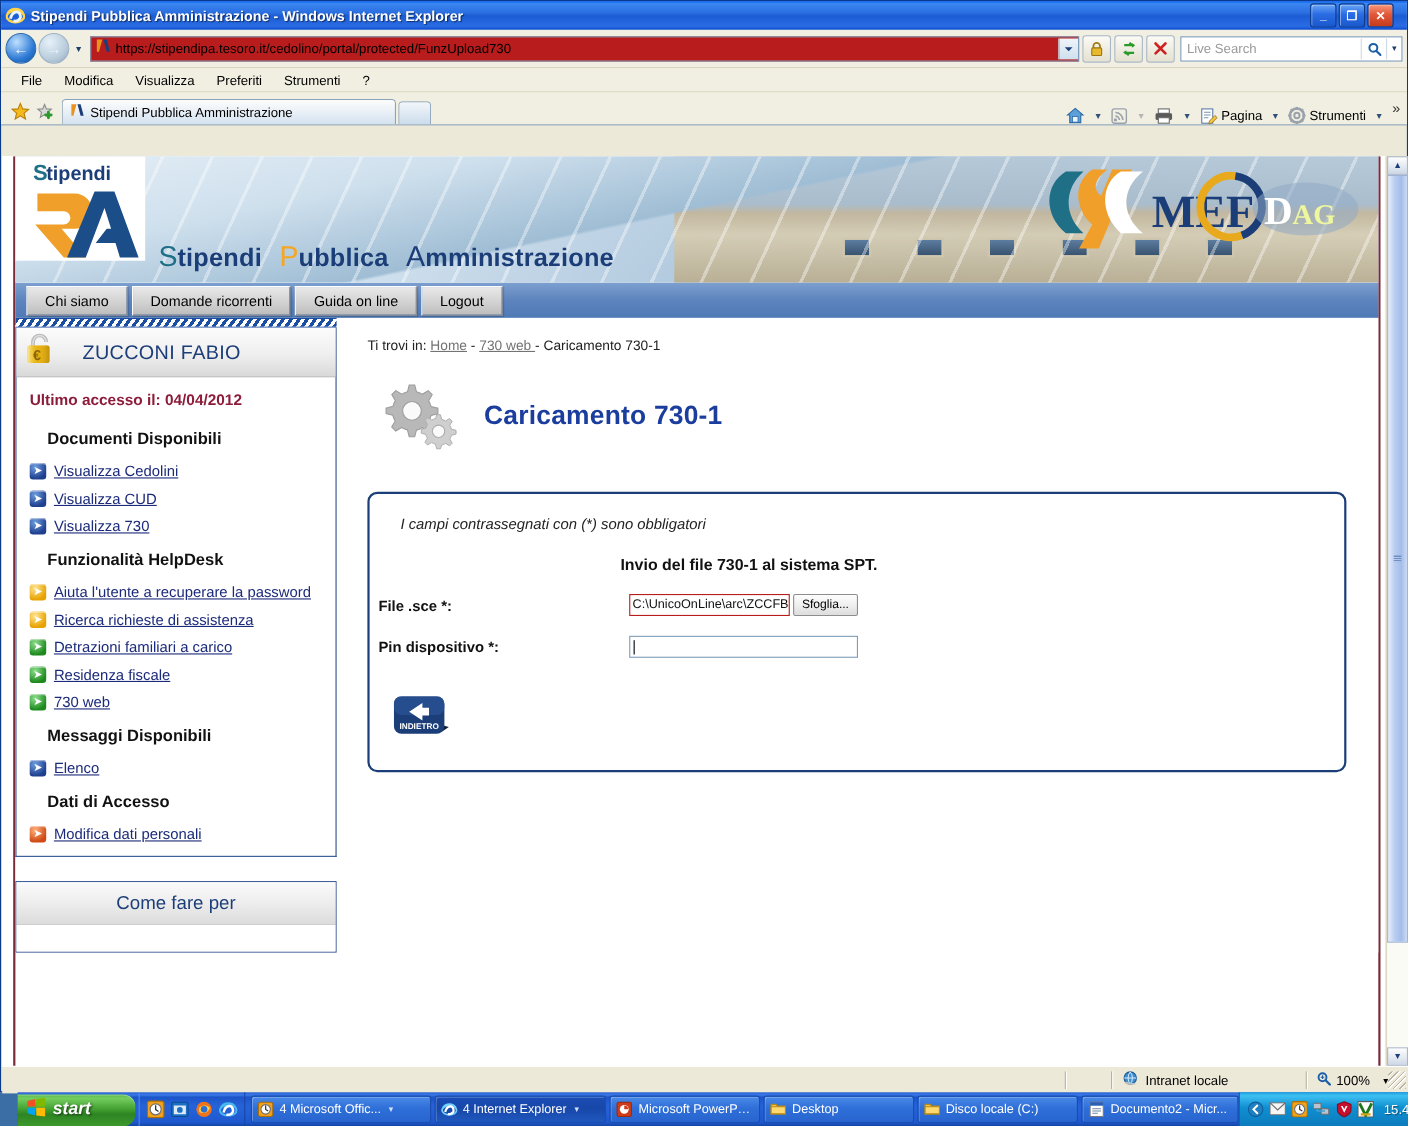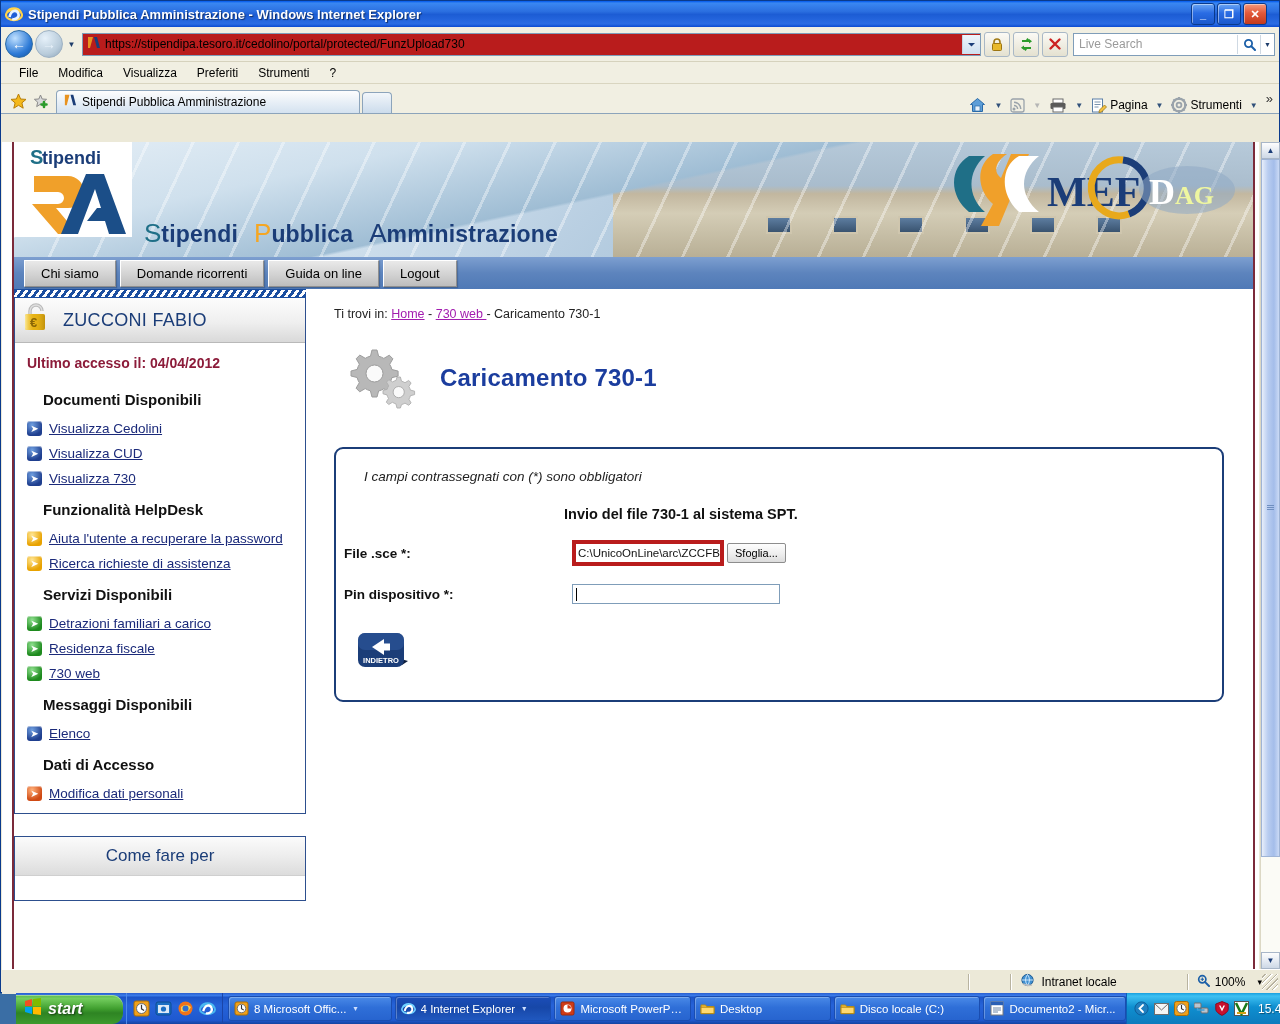--- a/index.html
+++ b/index.html
@@ -108,52 +108,52 @@
     font-size:13px;color:#000;box-shadow:1px 1px 1px rgba(0,0,0,.18);}
   
   #sitebody{display:flex;align-items:flex-start;background:#fff;}
   #sidebar{width:292px;flex:0 0 auto;}
   .stripe{height:7px;background:repeating-linear-gradient(125deg,#1b4ea0 0 3px,#fff 3px 6px);
     border-top:1px solid #1b4ea0;border-bottom:1px solid #1b4ea0;}
   #sidebox{border:1px solid #2d4f8e;border-top:none;margin:0;background:#fff;}
   #userbar{height:44px;display:flex;align-items:center;padding-left:6px;
     background:linear-gradient(to bottom,#fcfcfc,#efefef 55%,#d9d9d9);
     border-bottom:1px solid #b9b9b9;}
-  #userbar .uname{font-size:18px;color:#1b3d78;margin-left:12px;letter-spacing:.3px;}
+  #userbar .uname{font-size:18px;color:#1b3d78;margin-left:24px;letter-spacing:.3px;}
   #lastlogin{font-size:14px;font-weight:bold;color:#8c1c3a;padding:12px 0 10px 12px;}
   .sgroup{font-size:15px;font-weight:bold;color:#111;padding:10px 0 8px 28px;}
   .slink{display:flex;align-items:center;padding:5px 0 5px 12px;}
   .slink .arr{width:15px;height:15px;border-radius:3px;flex:0 0 auto;margin-right:7px;
     display:flex;align-items:center;justify-content:center;color:#fff;font-size:10px;line-height:1;
     box-shadow:inset 0 1px 0 rgba(255,255,255,.5);}
   .arr.blue{background:radial-gradient(circle at 34% 26%,#6f9fe0,#1f3f8f 70%);}
   .arr.yellow{background:radial-gradient(circle at 34% 26%,#ffe694,#e8a200 70%);}
   .arr.green{background:radial-gradient(circle at 34% 26%,#8fe08f,#1e8a1e 70%);}
   .arr.orange{background:radial-gradient(circle at 34% 26%,#ffb07a,#cf4a14 70%);}
   .slink .lbl{font-size:13.5px;color:#1b2a7a;text-decoration:underline;}
   #comefare{margin-top:22px;border:1px solid #2d4f8e;background:#fff;}
   #comefare .cf-head{height:38px;display:flex;align-items:center;justify-content:center;
     background:linear-gradient(to bottom,#fbfbfb,#ededed 50%,#dcdcdc);
     border-bottom:1px solid #cfcfcf;font-size:17px;color:#1b3d78;}
   #comefare .cf-body{height:24px;background:#fff;}
   
   #main{flex:1 1 auto;padding:18px 0 0 28px;}
   #crumb{font-size:12.5px;color:#222;margin-bottom:26px;}
-  #crumb a{color:#a21caf;}
+  #crumb a{color:#737373;}
   #pagehead{display:flex;align-items:center;margin-bottom:38px;}
   #pagehead .gears{width:72px;height:62px;flex:0 0 auto;margin-left:12px;}
   #pagehead .ptitle{font-size:24px;font-weight:bold;color:#1b3d9e;margin-left:22px;letter-spacing:.2px;}
   #panel{width:890px;min-height:255px;border:2px solid #1b3d78;border-radius:9px;
     background:#fff;padding:16px 0 16px 0;box-sizing:border-box;position:relative;}
   #panel .req{font-size:13.5px;font-style:italic;color:#222;padding:4px 0 0 28px;}
   #panel .subtitle{font-size:14.5px;font-weight:bold;color:#111;
     margin:22px 0 0 0;padding-left:228px;}
   .frow{display:flex;align-items:center;margin-top:18px;padding-left:8px;}
   .frow .flabel{width:228px;flex:0 0 auto;font-size:13.5px;font-weight:bold;color:#111;padding-left:0;}
-  .fileinput{width:140px;height:18px;border:4px solid #b91c1c;background:#fff;
+  .fileinput{width:140px;height:18px;border:1px solid #b91c1c;background:#fff;
     font-size:11.5px;color:#111;display:flex;align-items:center;padding:0 2px;overflow:hidden;white-space:nowrap;}
   .sfogliabtn{height:18px;margin-left:3px;padding:0 7px;border:1px solid #8d8d8d;border-radius:2px;
     background:linear-gradient(to bottom,#fdfdfd,#eeeeee 55%,#dcdcdc);font-size:11px;color:#000;
     display:flex;align-items:center;}
   .pininput{width:200px;height:18px;border:1px solid #7f9db9;background:#fff;
     display:flex;align-items:center;padding:0 3px;}
   .caret{width:1px;height:13px;background:#000;}
   .carica-wrap{display:flex;margin-top:20px;padding-left:236px;}
   .caricabtn{height:20px;padding:0 10px;border:1px solid #8d8d8d;border-radius:2px;
     background:linear-gradient(to bottom,#fdfdfd,#efefef 55%,#dddddd);font-size:12.5px;color:#000;
@@ -456,21 +456,20 @@
               <div class="sgroup">Funzionalità HelpDesk</div>
               <div class="slink">
                 <span class="arr yellow">➤</span>
                 <span class="lbl">Aiuta l'utente a recuperare la password</span>
               </div>
               <div class="slink">
                 <span class="arr yellow">➤</span>
                 <span class="lbl">Ricerca richieste di assistenza</span>
               </div>
 
-              <div class="sgroup">Servizi Disponibili</div>
               <div class="slink">
                 <span class="arr green">➤</span>
                 <span class="lbl">Detrazioni familiari a carico</span>
               </div>
               <div class="slink">
                 <span class="arr green">➤</span>
                 <span class="lbl">Residenza fiscale</span>
               </div>
               <div class="slink">
                 <span class="arr green">➤</span>
@@ -647,21 +646,21 @@
 
   <div id="tasklist">
     <div class="tbtask" style="width:180px">
       <span class="tico">
         <svg width="15" height="15" viewBox="0 0 15 15">
           <rect x="1" y="1" width="13" height="13" rx="2" fill="#f0a01a" stroke="#a86e08"></rect>
           <circle cx="7.5" cy="7.5" r="4.3" fill="#fff" stroke="#6e6e6e"></circle>
           <path d="M7.5 4 v3.6 l2.3 1.5" stroke="#333" stroke-width="1.1" fill="none"></path>
         </svg>
       </span>
-      <span class="tlab">8 Microsoft Offic...</span>
+      <span class="tlab">4 Microsoft Offic...</span>
       <span class="tcar">▾</span>
     </div>
     <div class="tbtask active" style="width:172px">
       <span class="tico">
         <svg width="15" height="15" viewBox="0 0 18 18">
           <ellipse cx="9" cy="10" rx="8" ry="5" fill="none" stroke="#6fd0ff" stroke-width="2"></ellipse>
           <path d="M2 7 C5 2,13 2,16 7" fill="none" stroke="#6fd0ff" stroke-width="2"></path>
           <path d="M4.5 12 C6 5,12 4,13.5 9 C14.4 12.4,10.6 15,7.2 14" fill="none" stroke="#fff" stroke-width="2.4"></path>
         </svg>
       </span>

